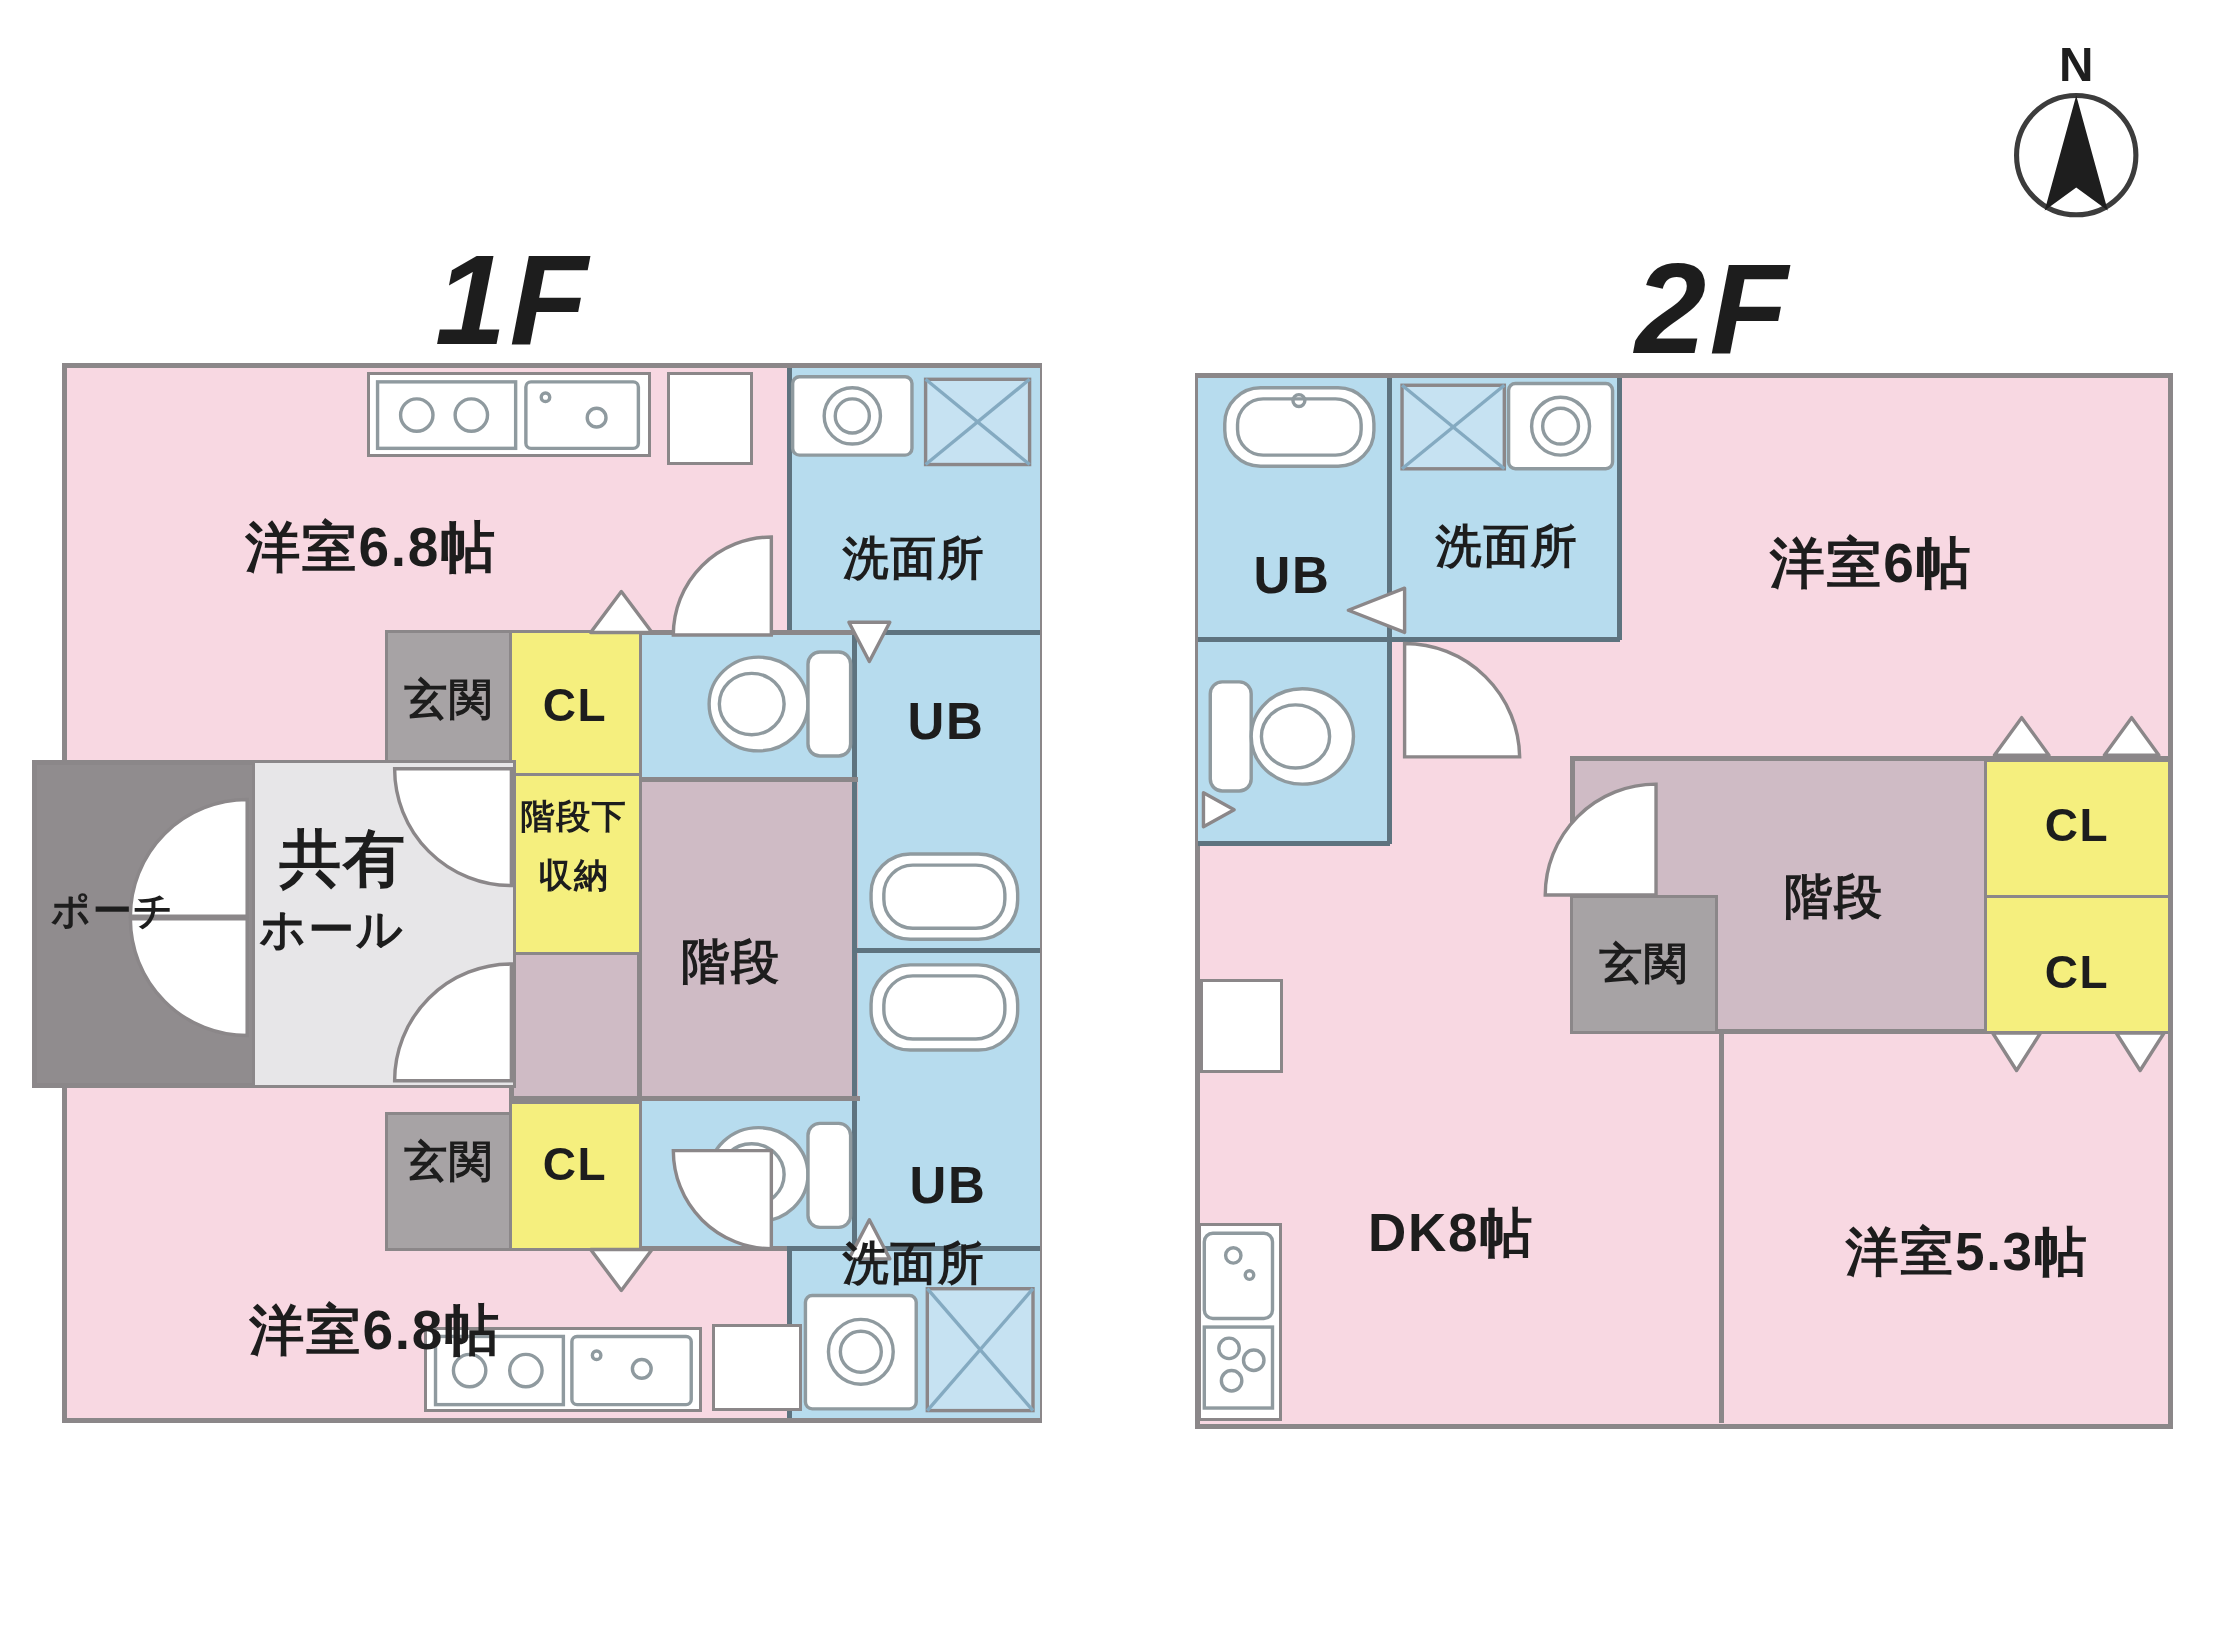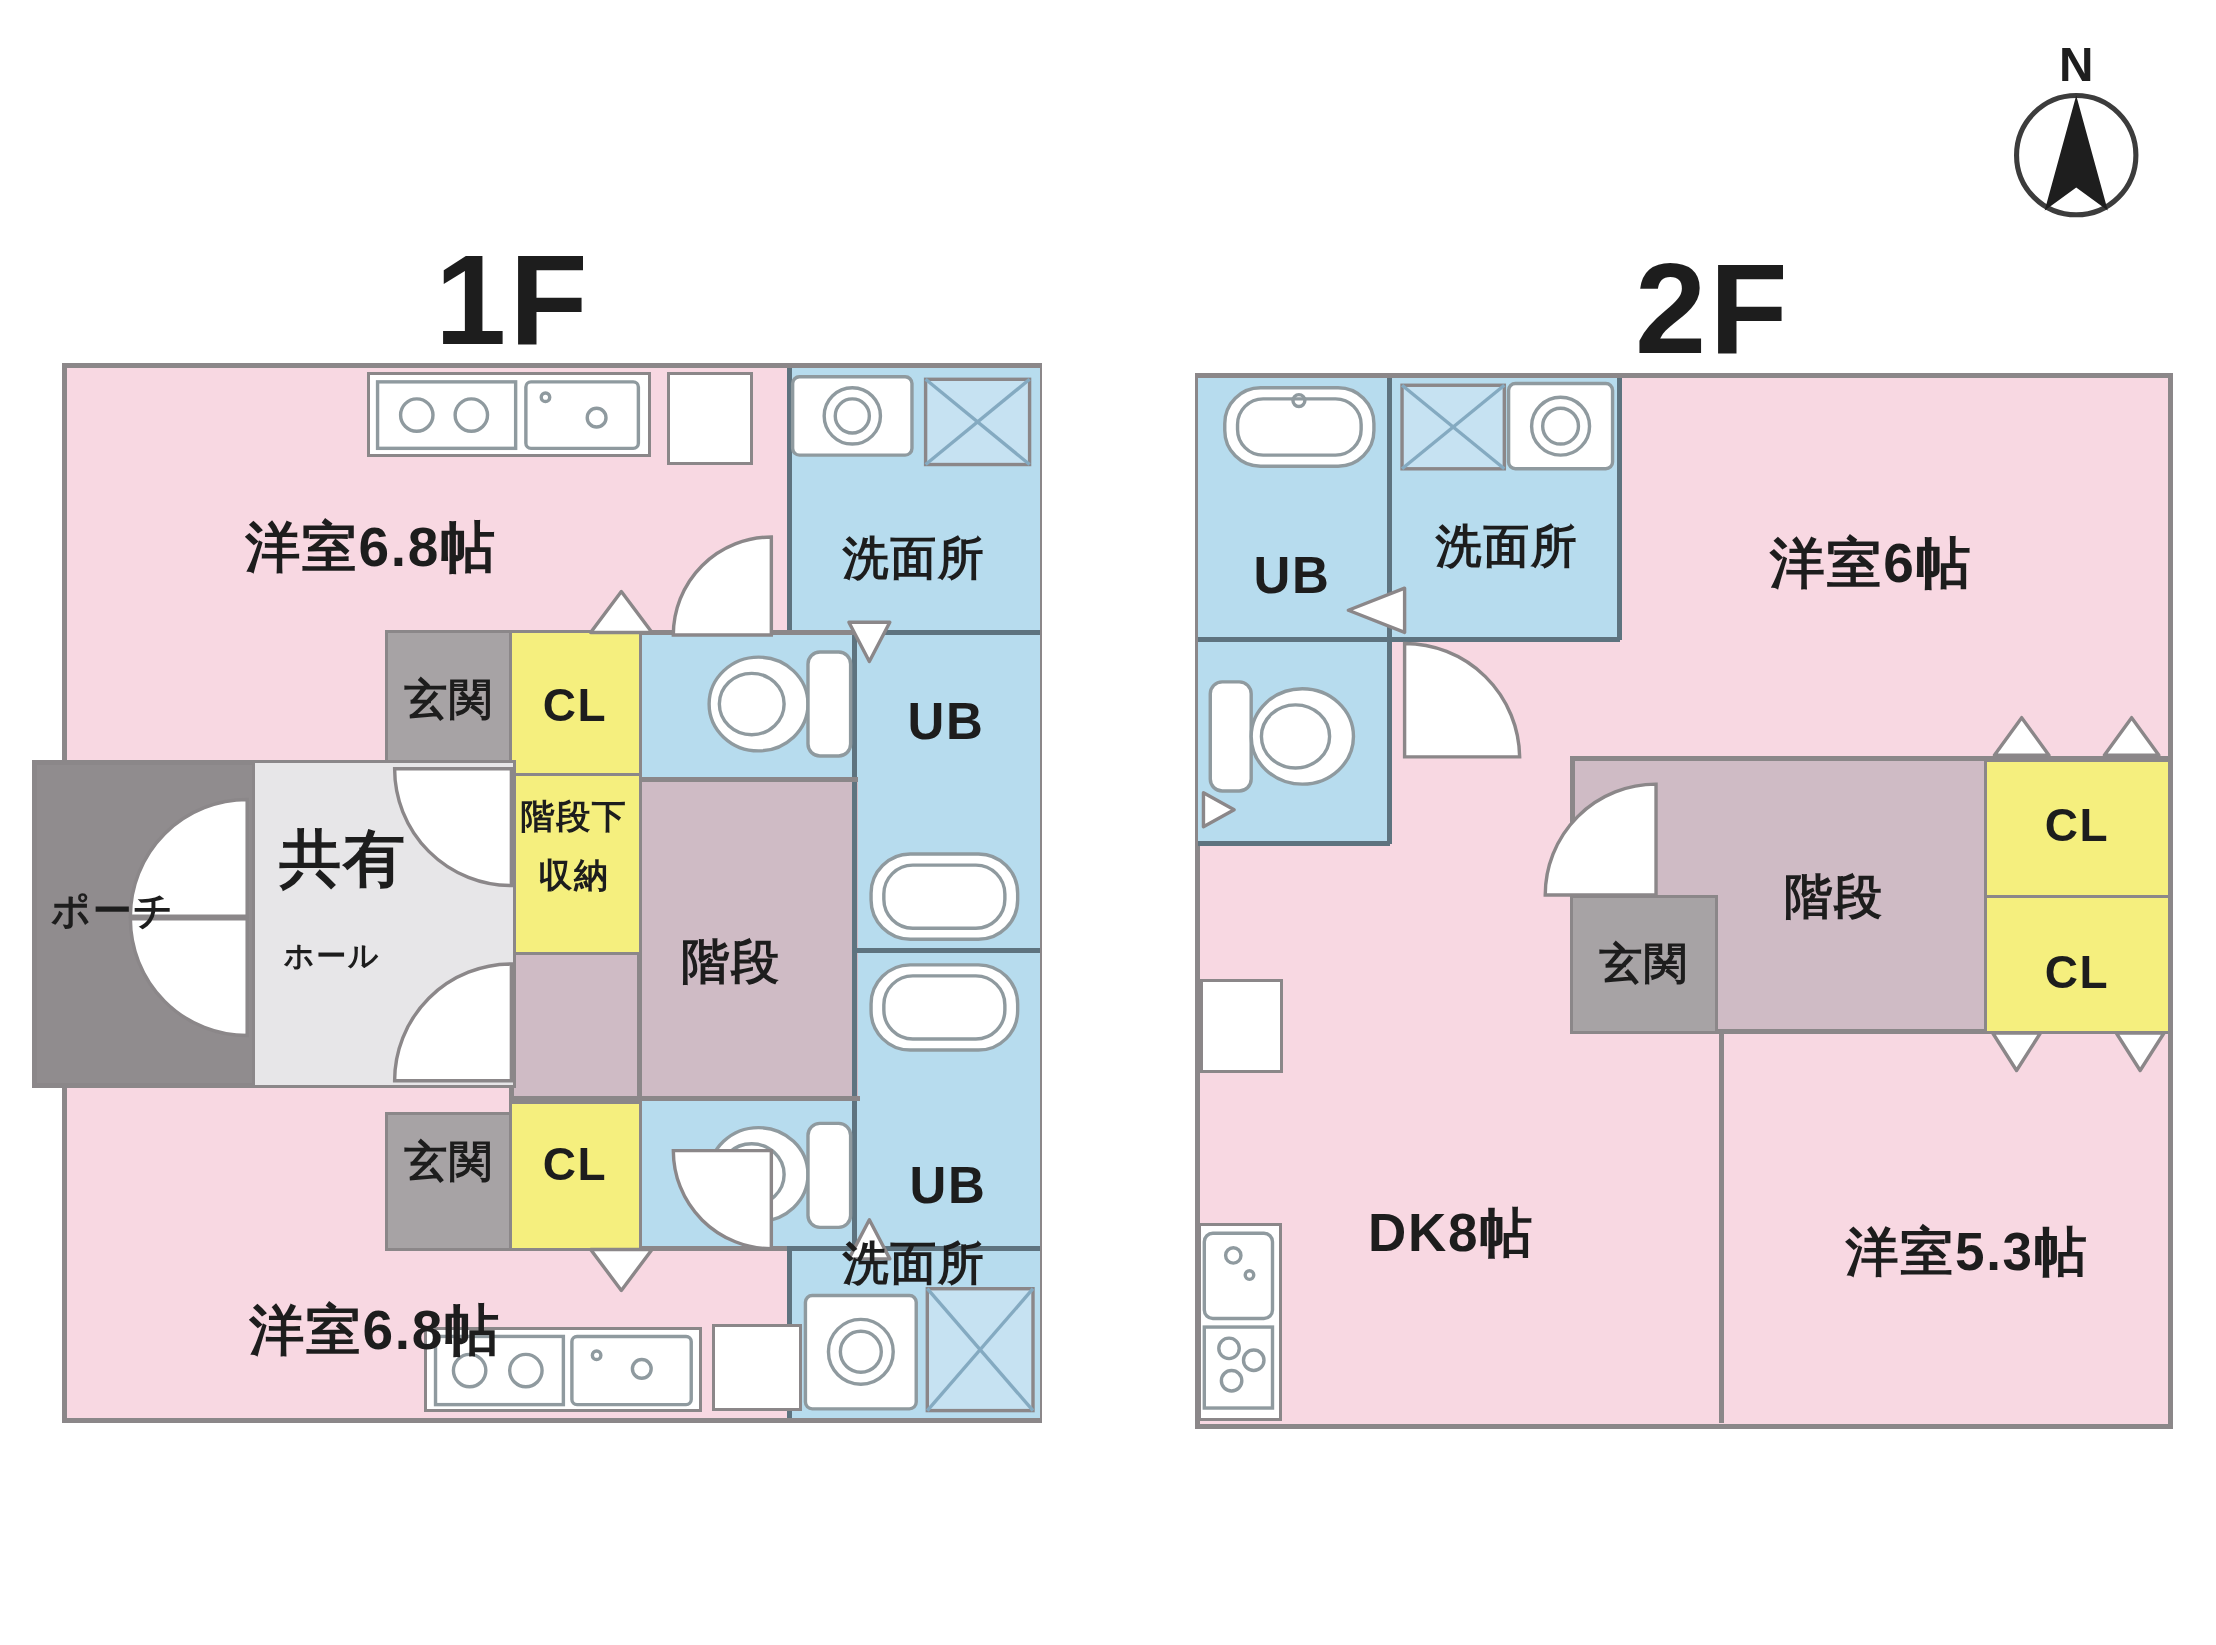--- a/index.html
+++ b/index.html
@@ -9,21 +9,21 @@
   .room{position:absolute;z-index:1;}
   .wallseg{position:absolute;z-index:2;}
   .box{position:absolute;border:3.4px solid var(--wall);box-sizing:border-box;z-index:3;}
   .box6{position:absolute;border:5.1px solid var(--wall);box-sizing:border-box;z-index:3;} .c-blue{background:var(--blue);}
   .c-yellow{background:var(--yellow);} .c-mauve{background:var(--mauve);}
   .c-gray{background:var(--gray);} .c-hall{background:var(--hall);}
   .c-porch{background:var(--porch);} .c-wall{background:var(--wall);}
   .c-bluewall{background:var(--bluewall);} .c-white{background:#ffffff;}
   .lbl{position:absolute;transform:translate(-50%,-50%);z-index:5;color:var(--text);
        font-weight:bold;white-space:nowrap;letter-spacing:1.7px;line-height:1;}
-  .title{font-size:128px;letter-spacing:3.4px;}
+  .title{font-size:128px;letter-spacing:3.4px;font-style:italic;}
   svg.overlay{position:absolute;left:0;top:0;z-index:4;pointer-events:none;}
   svg .door{fill:#ffffff;stroke:var(--wall);stroke-width:4;}
   svg .wedge{fill:#ffffff;stroke:var(--wall);stroke-width:4;stroke-linejoin:round;}
   svg .fixw{fill:#ffffff;stroke:var(--fixline);stroke-width:4;}
   svg .fixn{fill:none;stroke:var(--fixline);stroke-width:4;}
   svg .xbox{fill:var(--xfill);stroke:var(--wall);stroke-width:4;}
   svg .xline{stroke:var(--xline);stroke-width:4;}
   svg .compassring{fill:none;stroke:#3c3c3c;stroke-width:6;}
   svg .needle{fill:#1e1e1e;}
   svg text.northtxt{fill:#1e1e1e;font-weight:bold;font-size:56px;
@@ -229,21 +229,21 @@
 
 <div class="lbl" style="left:371px;top:547px;font-size:55px;">洋室6.8帖</div>
 <div class="lbl" style="left:914px;top:558px;font-size:46px;">洗面所</div>
 <div class="lbl" style="left:449px;top:699px;font-size:43px;">玄関</div>
 <div class="lbl" style="left:575px;top:705px;font-size:46px;">CL</div>
 <div class="lbl" style="left:946px;top:721px;font-size:51px;">UB</div>
 <div class="lbl" style="left:574px;top:816px;font-size:34px;">階段下</div>
 <div class="lbl" style="left:574px;top:878px;font-size:34px;font-family:Liberation Mono, monospace;">収納</div>
 <div class="lbl" style="left:731px;top:962px;font-size:48px;">階段</div>
 <div class="lbl" style="left:343px;top:859px;font-size:62px;">共有</div>
-<div class="lbl" style="left:332px;top:956px;font-size:30px;">ホール</div>
+<div class="lbl" style="left:332px;top:929px;font-size:46px;">ホール</div>
 <div class="lbl" style="left:113px;top:910px;font-size:39px;font-family:Liberation Serif, serif;">ポーチ</div>
 <div class="lbl" style="left:449px;top:1161px;font-size:43px;">玄関</div>
 <div class="lbl" style="left:575px;top:1164px;font-size:46px;">CL</div>
 <div class="lbl" style="left:948px;top:1185px;font-size:51px;">UB</div>
 <div class="lbl" style="left:914px;top:1263px;font-size:46px;">洗面所</div>
 <div class="lbl" style="left:375px;top:1330px;font-size:55px;">洋室6.8帖</div>
 
 <div class="lbl" style="left:1292px;top:575px;font-size:51px;">UB</div>
 <div class="lbl" style="left:1507px;top:546px;font-size:46px;">洗面所</div>
 <div class="lbl" style="left:1871px;top:563px;font-size:55px;">洋室6帖</div>

